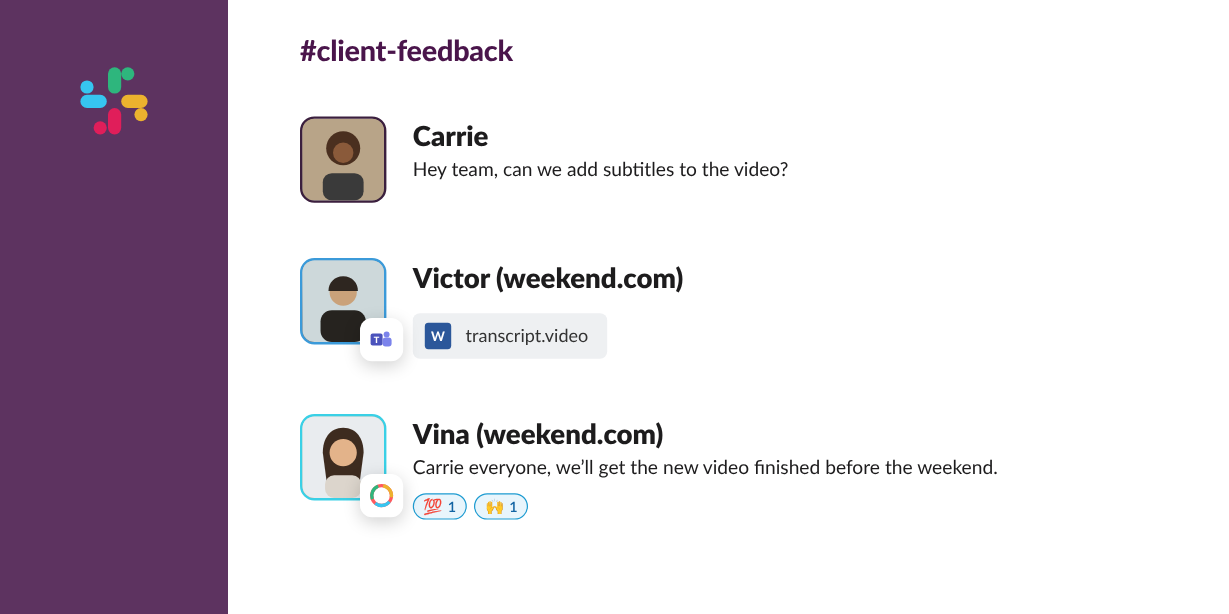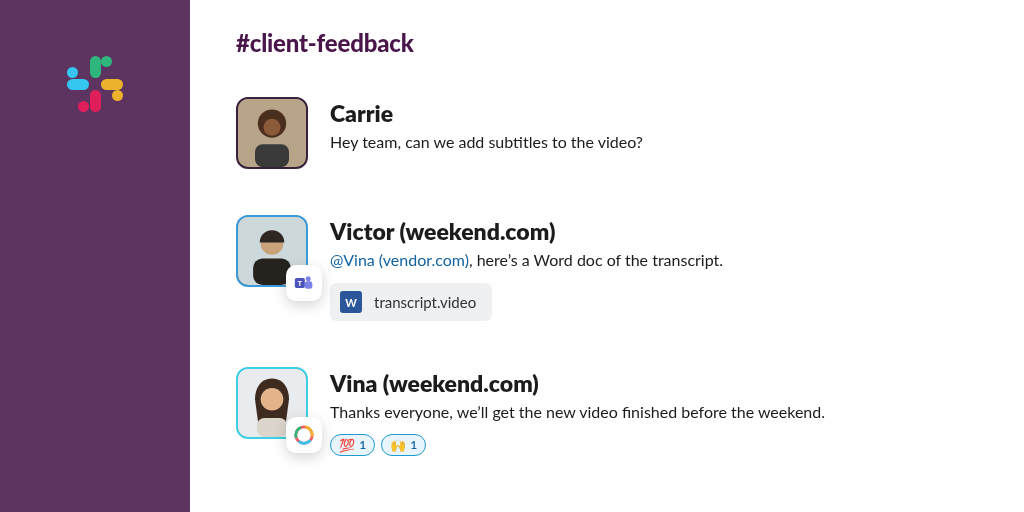--- a/index.html
+++ b/index.html
@@ -1,19 +1,19 @@
 <!DOCTYPE html>
 <html><head>
 <meta charset="utf-8">
 <style>
   html,body{margin:0;padding:0;width:1024px;height:512px;overflow:hidden;font-family:"Lato","Helvetica Neue",Arial,sans-serif;background:#fff;color:#1d1c1d}
   .page{display:flex;width:1024px;height:512px}
   .sidebar{width:190px;height:100%;background:#5d3360;flex:none;display:flex;justify-content:center;padding-top:54px;box-sizing:border-box}
   .slack-logo{width:60px;height:60px;position:relative}
-  .main{flex:1;padding:28px 40px 0 46px;box-sizing:border-box}
+  .main{flex:1;padding:28px 40px 0 60px;box-sizing:border-box}
   .channel-name{font-size:24px;font-weight:900;color:#4a154b;margin:0 0 40px 0;letter-spacing:-0.2px}
   .msg{display:flex;margin-bottom:46px}
   .avatar-wrap{position:relative;width:72px;height:72px;margin-right:22px;flex:none}
   .avatar{width:72px;height:72px;border-radius:12px;box-sizing:border-box;display:block;object-fit:cover}
   .av-carrie{border:2px solid #3b1f3e;background:linear-gradient(180deg,#bca98f 0%,#8c6d4f 45%,#3a3a3a 100%)}
   .av-victor{border:2px solid #3b9ad9;background:linear-gradient(180deg,#d9cdbc 0%,#4b4033 70%,#2a2a2a 100%)}
   .av-vina{border:2px solid #3ad0e6;background:linear-gradient(135deg,#f3e3d1 0%,#c68e63 60%,#6a4a36 100%)}
   
   .avatar svg{width:100%;height:100%;display:block;border-radius:10px}
   .presence-badge{position:absolute;right:-14px;bottom:-14px;width:36px;height:36px;border-radius:10px;background:#fff;box-shadow:0 4px 14px rgba(0,0,0,.18);display:flex;align-items:center;justify-content:center}
@@ -87,23 +87,20 @@
           <svg class="teams-glyph" viewBox="0 0 24 24">
             <rect x="1" y="6" width="12" height="12" rx="2" fill="#4b53bc"></rect>
             <text x="7" y="15" text-anchor="middle" font-size="9" font-family="Arial" fill="#fff" font-weight="700">T</text>
             <circle cx="17" cy="7" r="3" fill="#7b83eb"></circle>
             <rect x="13" y="10" width="9" height="9" rx="3" fill="#7b83eb"></rect>
           </svg>
         </div>
       </div>
       <div class="msg-body">
         <div class="sender">Victor (weekend.com)</div>
-        <div class="text">
-          <span class="mention">@Vina (vendor.com)</span><span>, here’s a Word doc of the transcript.</span>
-        </div>
         <div class="attachment">
           <span class="word-icon">W</span>
           <span>transcript.video</span>
         </div>
       </div>
     </div>
 
     <div class="msg">
       <div class="avatar-wrap">
         <div class="avatar av-vina">
@@ -118,21 +115,21 @@
           <svg class="ring-glyph" viewBox="0 0 24 24">
             <circle cx="12" cy="12" r="9" fill="none" stroke="#ff5a5f" stroke-width="3"></circle>
             <circle cx="12" cy="12" r="9" fill="none" stroke="#36c5f0" stroke-width="3" stroke-dasharray="14 42" transform="rotate(40 12 12)"></circle>
             <circle cx="12" cy="12" r="9" fill="none" stroke="#2eb67d" stroke-width="3" stroke-dasharray="14 42" transform="rotate(160 12 12)"></circle>
             <circle cx="12" cy="12" r="9" fill="none" stroke="#ecb22e" stroke-width="3" stroke-dasharray="14 42" transform="rotate(280 12 12)"></circle>
           </svg>
         </div>
       </div>
       <div class="msg-body">
         <div class="sender">Vina (weekend.com)</div>
-        <div class="text">Thanks everyone, we’ll get the new video finished before the weekend.</div>
+        <div class="text">Carrie everyone, we’ll get the new video finished before the weekend.</div>
         <div class="reactions">
           <span class="reaction">
             <span class="emo">💯</span>
             <span>1</span>
           </span>
           <span class="reaction">
             <span class="emo">🙌</span>
             <span>1</span>
           </span>
         </div>

